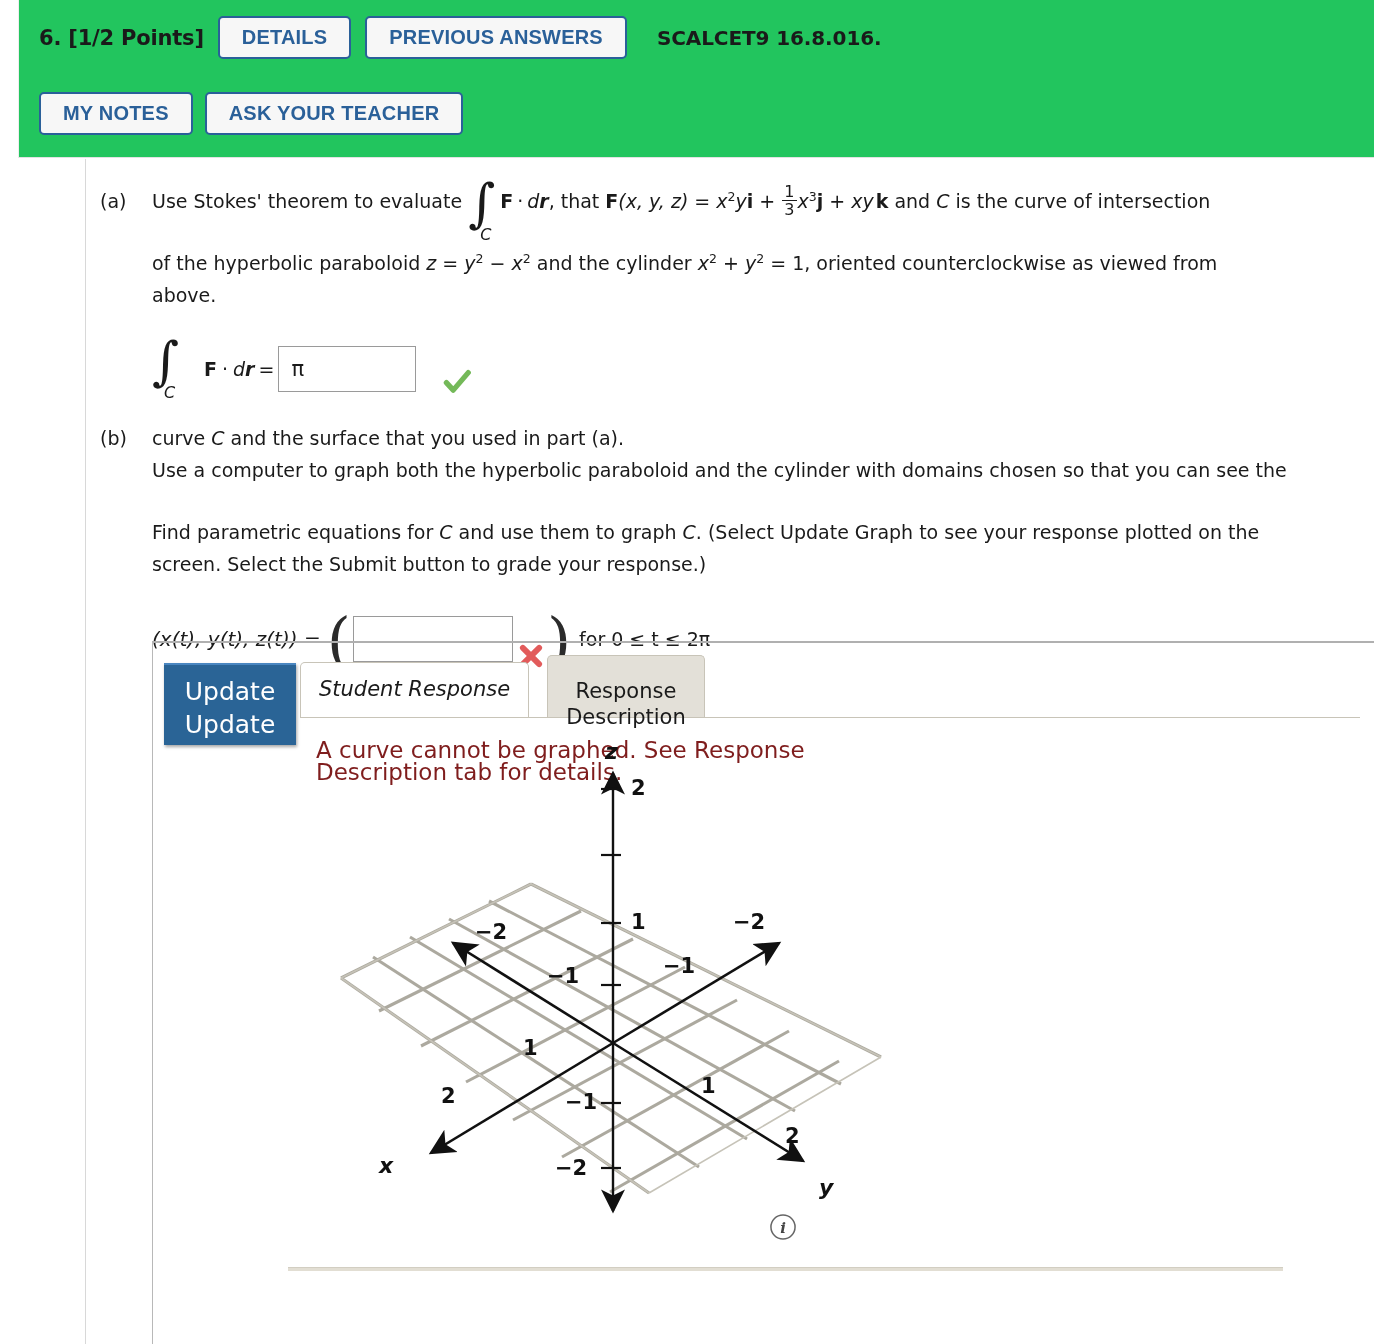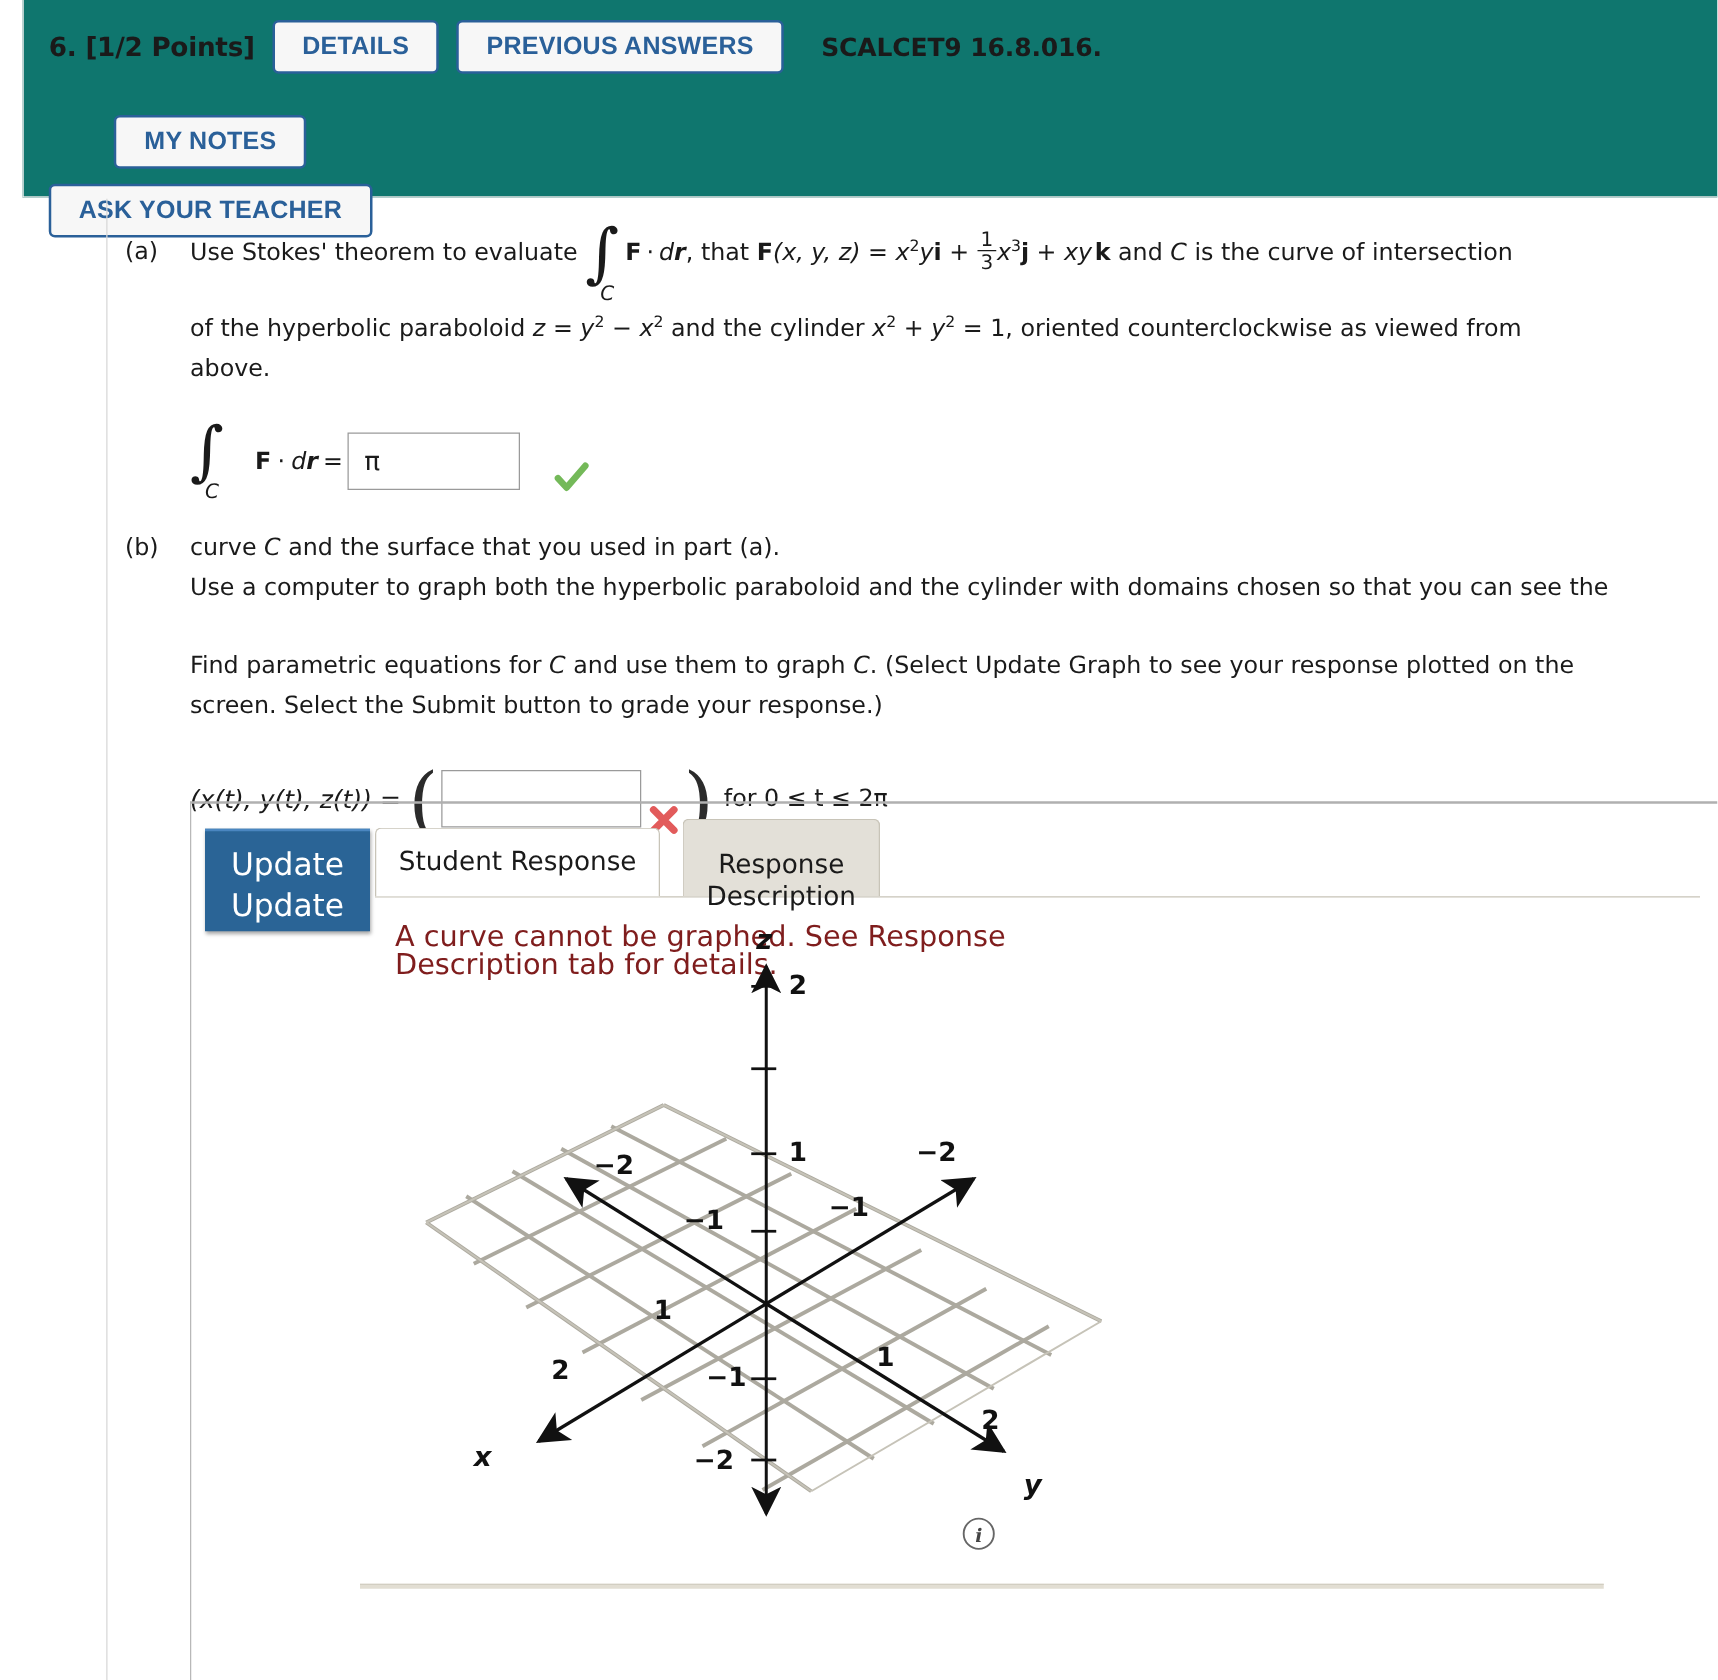--- a/index.html
+++ b/index.html
@@ -16,42 +16,41 @@
     overflow: hidden;
   }
 
   
   .header-bar {
     position: absolute;
     left: 18px;
     top: 0;
     width: 1356px;
     height: 158px;
-    background: #0f766e;
+    background: #22c55e;
     border-bottom: 1px solid #e2e2e2;
     border-left: 1px solid #eeeeee;
     box-sizing: border-box;
     padding-left: 28px;
   }
   .header-row1 {
     position: absolute;
     left: 20px;
     top: 16px;
     display: flex;
     align-items: center;
     gap: 14px;
   }
   .header-row2 {
     position: absolute;
     left: 20px;
     top: 92px;
     display: flex;
     align-items: center;
     gap: 12px;
-    flex-direction: column;
   }
   .points-label {
     font-size: 21px;
     font-weight: bold;
     color: #1a1a1a;
     white-space: nowrap;
     letter-spacing: -0.2px;
   }
   .hdr-btn {
     border: 2px solid #2a6099;
@@ -234,20 +233,21 @@
     box-sizing: border-box;
     cursor: pointer;
     color: #1a1a1a;
     position: relative;
   }
   .tab.active {
     background: #ffffff;
     height: 55px;
     padding-top: 13px;
     z-index: 3;
+    font-style: italic;
   }
   .tab.inactive {
     background: #e3e0d8;
     height: 62px;
     margin-left: 18px;
     padding-top: 22px;
   }
   .tab-underline {
     position: absolute;
     left: 147px;

